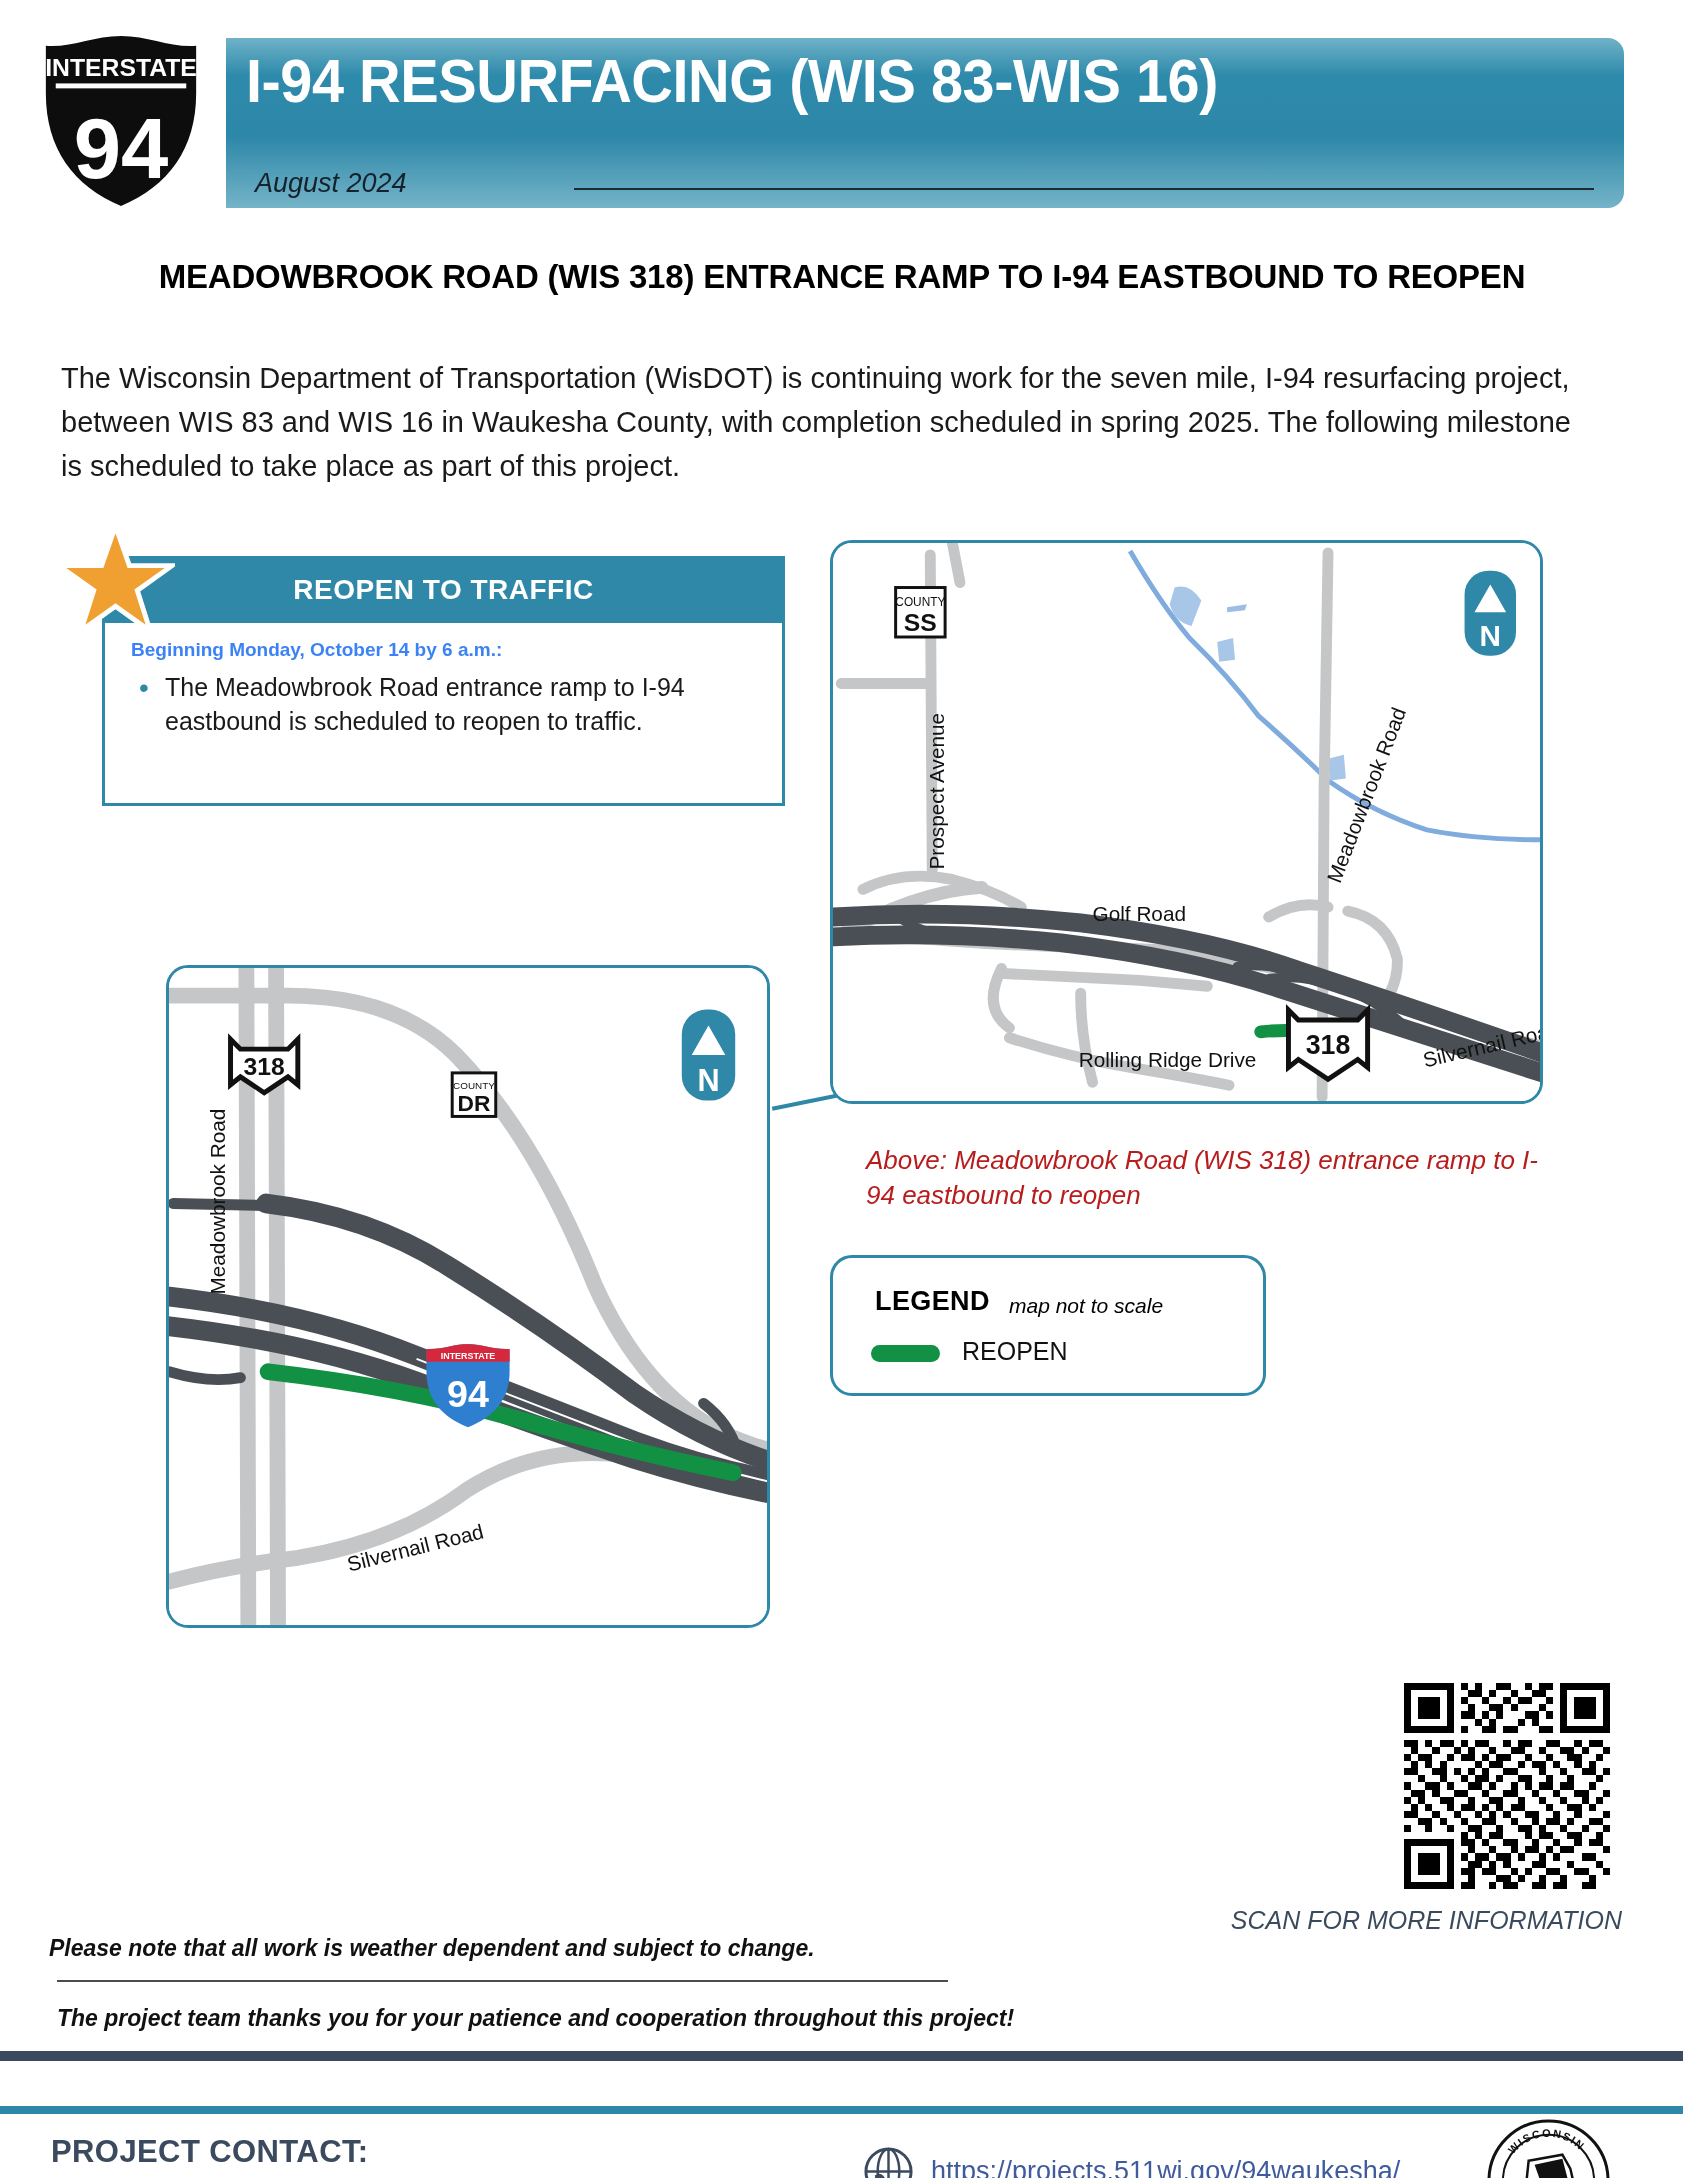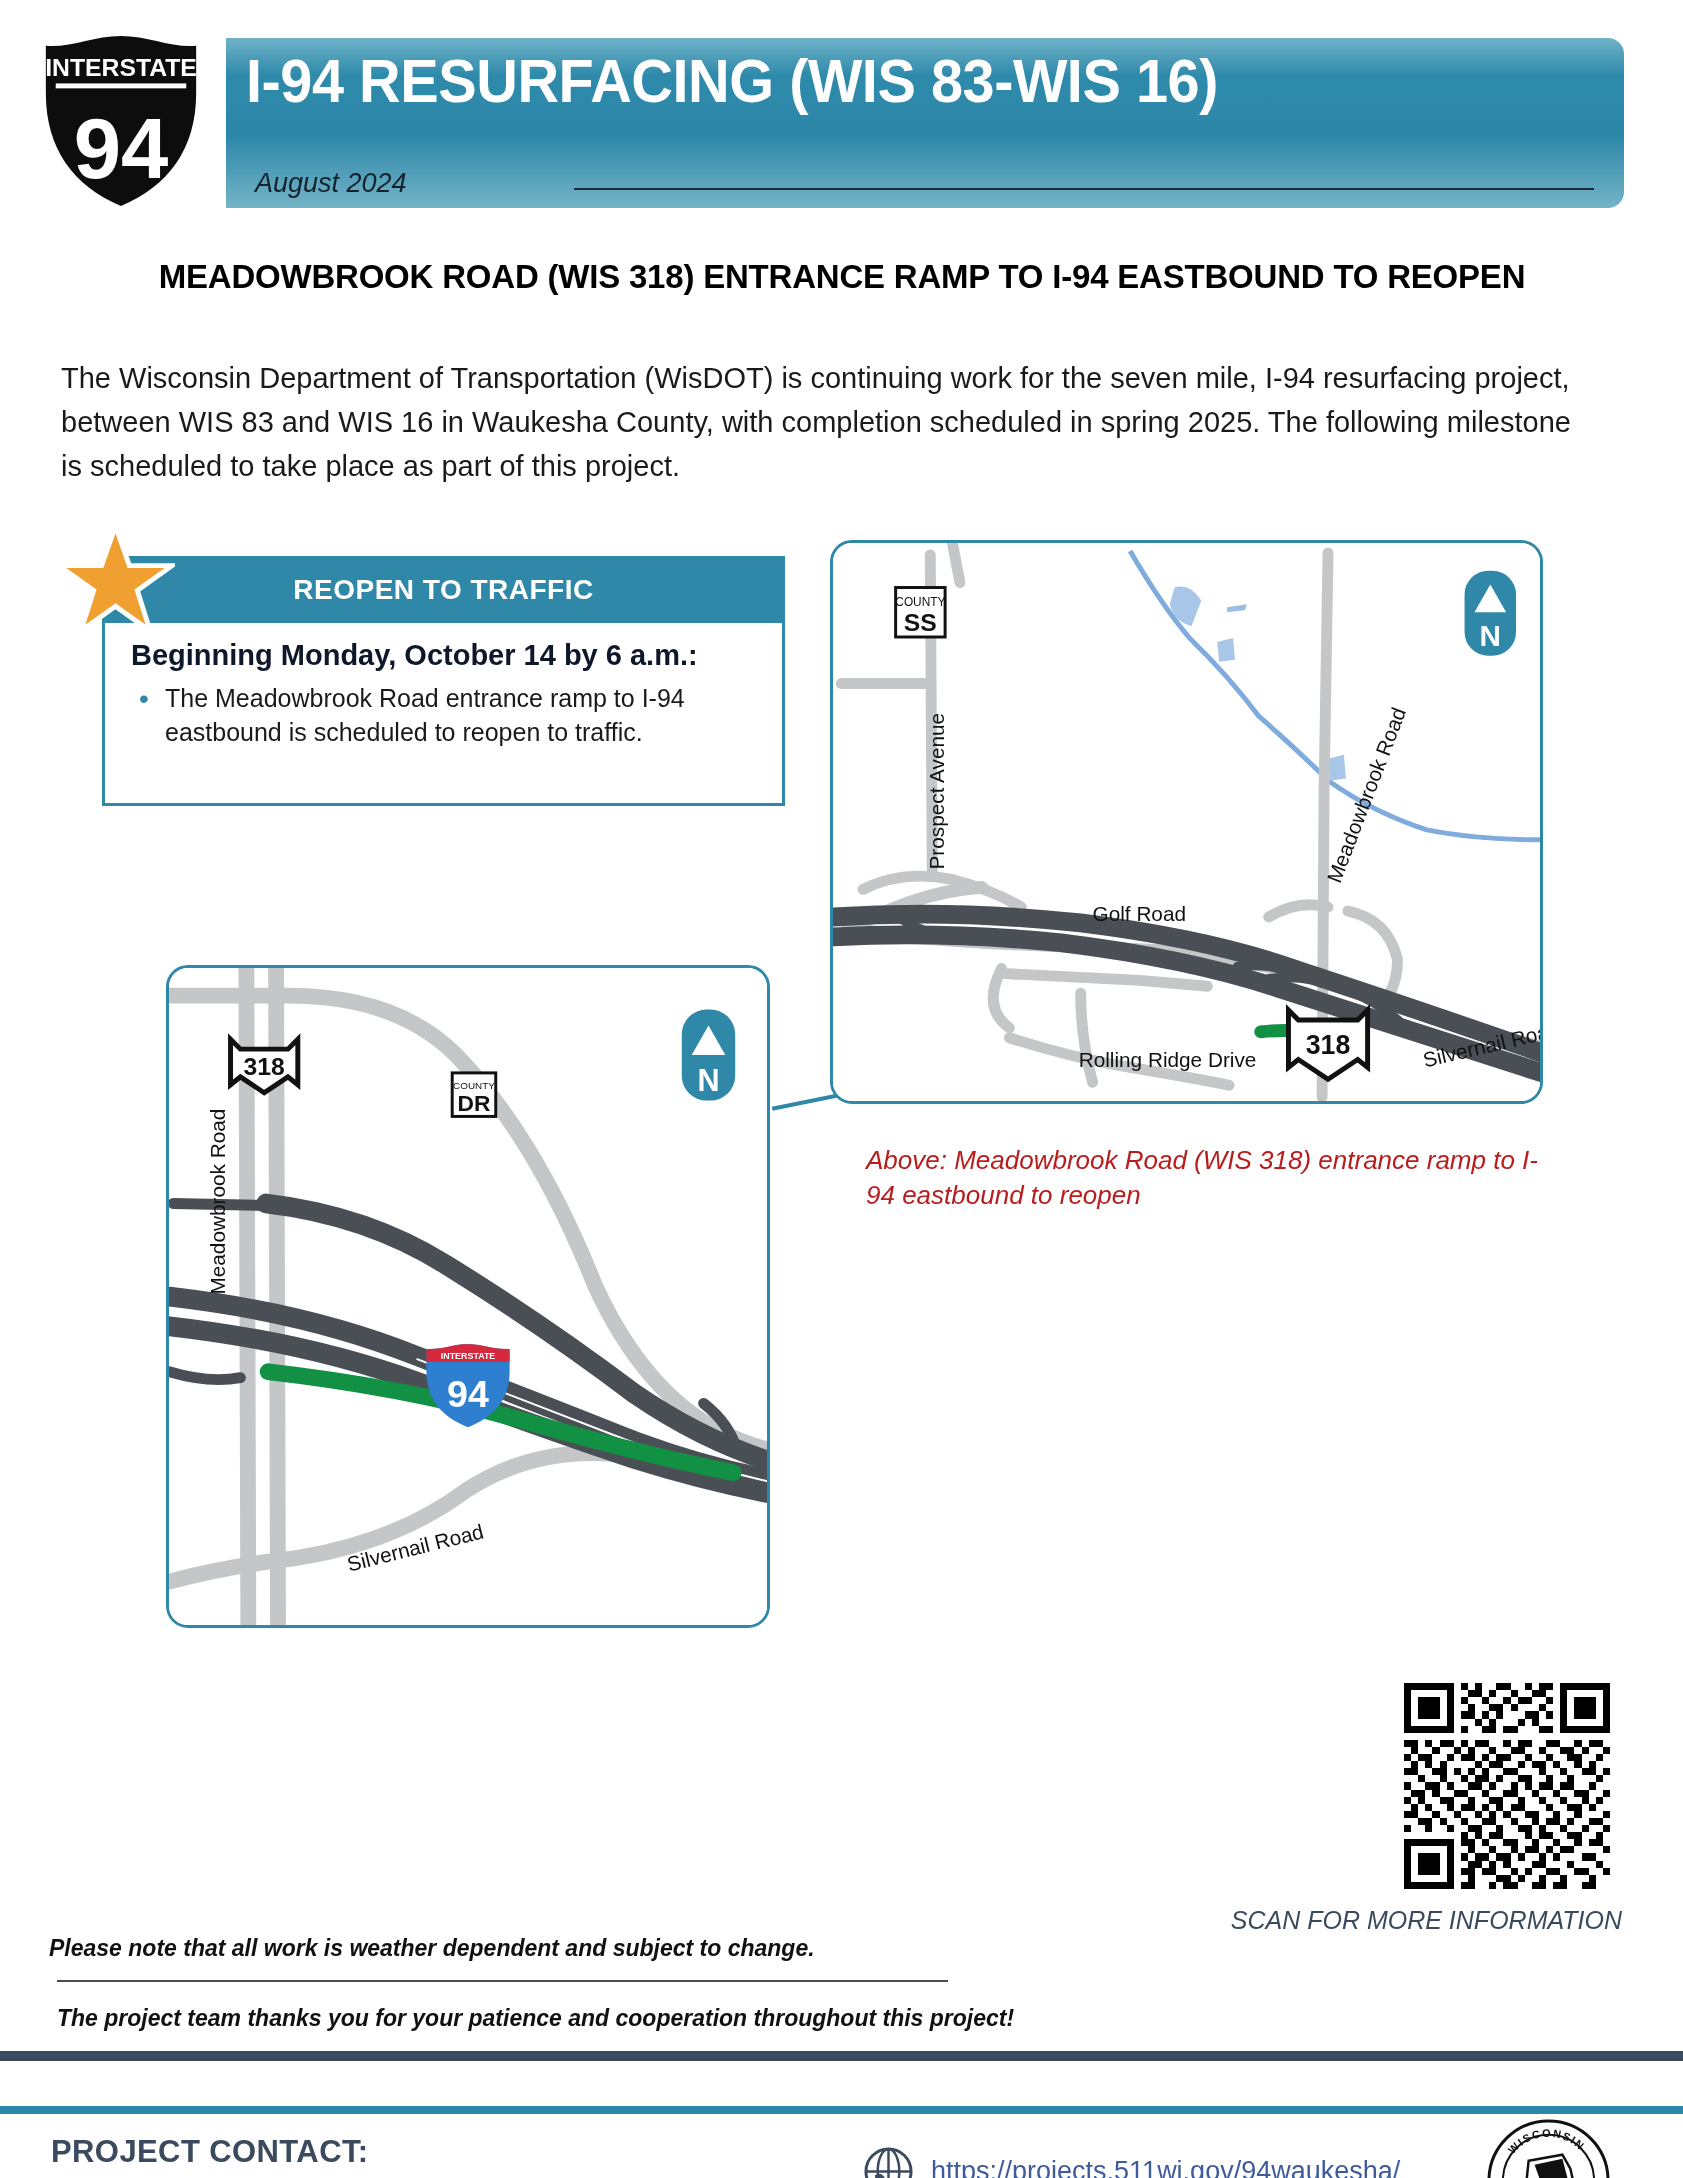--- a/index.html
+++ b/index.html
@@ -62,21 +62,21 @@
     font-size: 28px; font-weight: 700; letter-spacing: 0.5px;
     display: flex; align-items: center; justify-content: center;
     font-family: "Liberation Sans Narrow", "Liberation Sans", sans-serif;
   }
   .callout-body {
     position: absolute; left: 0; top: 67px; width: 683px; height: 183px;
     border: 3px solid #2f88a8; border-top: none; background: #fff;
     padding: 16px 22px 0 26px;
   }
   .callout-date {
-    font-size: 29px; font-weight: 700; color: #0f172a; margin-bottom: 10px;
+    font-size: 19px; font-weight: 700; color: #3b82f6; margin-bottom: 10px;
     font-family: "Liberation Sans Narrow", "Liberation Sans", sans-serif;
   }
   .callout-list { list-style: none; padding-left: 34px; }
   .callout-list li {
     position: relative; font-size: 25px; color: #1a1a1a; line-height: 1.34;
   }
   .callout-list li::before {
     content: "•"; position: absolute; left: -26px; top: -2px;
     color: #2f88a8; font-size: 28px;
   }
@@ -314,20 +314,26 @@
       <g>
         <rect x="518" y="42" width="54" height="92" rx="25" fill="#2f88a8"></rect>
         <polygon points="545,58 562,88 528,88" fill="#ffffff"></polygon>
         <text x="545" y="124" text-anchor="middle" font-family="Liberation Sans, sans-serif" font-size="31" font-weight="700" fill="#ffffff">N</text>
       </g>
     </svg>
   </div>
 
   <div class="map-caption">Above: Meadowbrook Road (WIS 318) entrance ramp to I-94 eastbound to reopen</div>
 
+  <div class="legend">
+    <div class="legend-title">LEGEND</div>
+    <div class="legend-note">map not to scale</div>
+    <div class="legend-swatch"></div>
+    <div class="legend-label">REOPEN</div>
+  </div>
 
   <svg class="qr" viewBox="0 0 29 29" shape-rendering="crispEdges">
     <rect width="29" height="29" fill="#fff"></rect>
     <g fill="#000">
       <rect x="0" y="0" width="7" height="1"></rect>
         <rect x="0" y="6" width="7" height="1"></rect>
       <rect x="0" y="0" width="1" height="7"></rect>
         <rect x="6" y="0" width="1" height="7"></rect>
       <rect x="2" y="2" width="3" height="3"></rect>
       <rect x="22" y="0" width="7" height="1"></rect>

